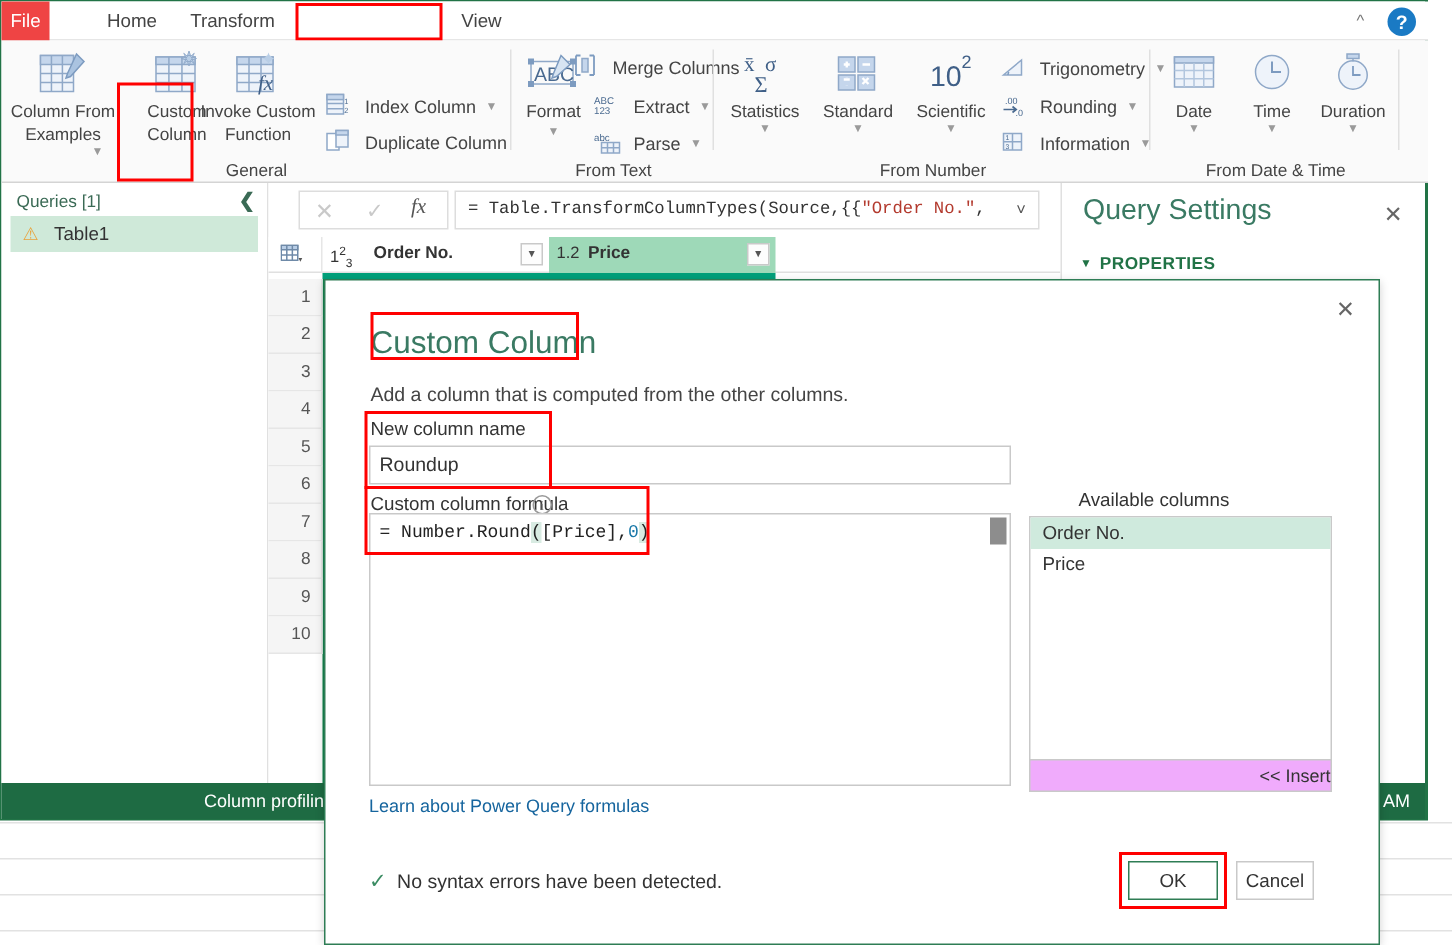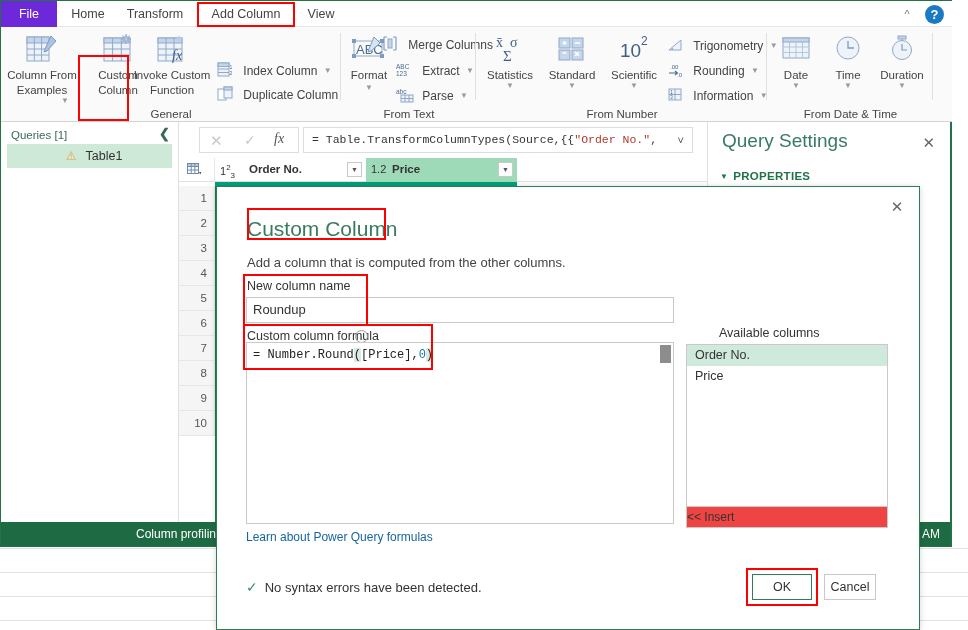--- a/index.html
+++ b/index.html
@@ -17,21 +17,21 @@
 
   
   #pq { position:absolute; left:0; top:0; width:952px; height:547px; background:#fff;
         border:1px solid #217346; border-right-width:2px; }
 
   
   .tabbar { position:absolute; left:0; top:0; width:951px; height:26px; background:#fff;
             border-bottom:1px solid #e6e6e6; }
   .tab { position:absolute; top:0; height:26px; line-height:26px; font-size:12.5px;
          color:#444; text-align:center; cursor:default; }
-  .tab.file { left:0; width:56px; background:#6d28d9; color:#fff; }
+  .tab.file { left:0; width:32px; background:#ef4444; color:#fff; }
   .tab.home { left:62px; width:50px; }
   .tab.transform { left:116px; width:76px; }
   .tab.addcol { left:196px; width:98px; }
   .tab.view { left:298px; width:44px; }
   .tab.active { background:#fff; }
   .tab-hl { position:absolute; left:196px; top:1px; width:98px; height:25px;
             border:2px solid #ff0000; pointer-events:none; }
   .collapse-caret { position:absolute; right:38px; top:6px; width:14px; height:14px;
                     color:#777; font-size:11px; line-height:14px; text-align:center; }
   .help-btn { position:absolute; right:8px; top:4px; width:19px; height:19px; border-radius:50%;
@@ -54,21 +54,21 @@
   .smallitem { position:absolute; height:21px; line-height:21px; font-size:12px; color:#444;
                white-space:nowrap; }
   .smallitem .si-ico { display:inline-block; width:19px; height:17px; vertical-align:-4px;
                        margin-right:4px; }
   .smallitem .si-dd { font-size:8px; color:#9a9a9a; margin-left:3px; vertical-align:2px; }
 
   .red-box { position:absolute; border:2px solid #ff0000; pointer-events:none; }
 
   
   .qpane { position:absolute; left:0; top:121px; width:178px; bottom:24px;
-           background:#fff; border-right:1px solid #e0e0e0;text-align:center; }
+           background:#fff; border-right:1px solid #e0e0e0; }
   .qpane-title { position:absolute; left:10px; top:7px; font-size:11.5px; color:#3a6a55; }
   .qpane-chevron { position:absolute; right:8px; top:4px; font-size:13px; color:#3a6a55;
                    font-weight:bold; }
   .qitem { position:absolute; left:6px; right:6px; top:22px; height:24px; line-height:24px;
            background:#cfe9d9; font-size:12.5px; color:#333; padding-left:8px; }
   .qitem .warn { display:inline-block; width:13px; margin-right:8px; color:#e8a33d;
                  font-size:12px; }
 
   
   .fbar { position:absolute; left:178px; top:121px; right:243px; height:36px; background:#fff; }
@@ -151,22 +151,22 @@
             font-size:9px; color:#777; text-align:center; line-height:12px;
             font-family:"Liberation Serif", serif; }
 
   .avail-lbl { position:absolute; left:686px; top:326px; font-size:12.5px; color:#333;margin-left:33px; }
   .avail-list { position:absolute; left:686px; top:344px; width:202px; height:180px;
                 border:1px solid #c9c9c9; background:#fff; }
   .avail-item { position:absolute; left:0; right:0; height:21px; line-height:21px;
                 padding-left:8px; font-size:12.5px; color:#333; }
   .avail-item.sel { background:#cfeadd; }
   .insert-btn { position:absolute; left:686px; top:506px; width:202px; height:22px;
-                border:1px solid #c9c9c9; background:#ef4444; font-size:12px; color:#333;
-                text-align:left; line-height:21px; }
+                border:1px solid #c9c9c9; background:#f0abfc; font-size:12px; color:#333;
+                text-align:right; line-height:21px; }
 
   .learn-link { position:absolute; left:246px; top:530px; font-size:12px; color:#16659e; }
   .syntax-row { position:absolute; left:246px; top:579px; font-size:13px; color:#333; }
   .syntax-chk { display:inline-block; color:#3a8b62; font-size:14px; margin-right:7px; }
 
   .btn { position:absolute; height:26px; border:1px solid #c9c9c9; background:#fff;
          font-size:12.5px; color:#333; text-align:center; line-height:24px; }
   .btn.ok { left:752px; top:574px; width:60px; border:1px solid #2e7d55; }
   .btn.cancel { left:824px; top:574px; width:52px; }
 
@@ -185,21 +185,20 @@
   <div class="hline" style="top:596px"></div>
   <div class="hline" style="top:620px"></div>
 </div>
 
 <div id="pq">
 
   <div class="tabbar">
     <div class="tab file">File</div>
     <div class="tab home">Home</div>
     <div class="tab transform">Transform</div>
-    <div class="tab addcol active">Add Column</div>
     <div class="tab view">View</div>
     <div class="tab-hl"></div>
     <div class="collapse-caret">^</div>
     <div class="help-btn">?</div>
   </div>
 
   <div class="ribbon">
 
     <div class="rgroup" style="left:0; width:340px;">
       <div class="bigbtn" style="left:4px;">

